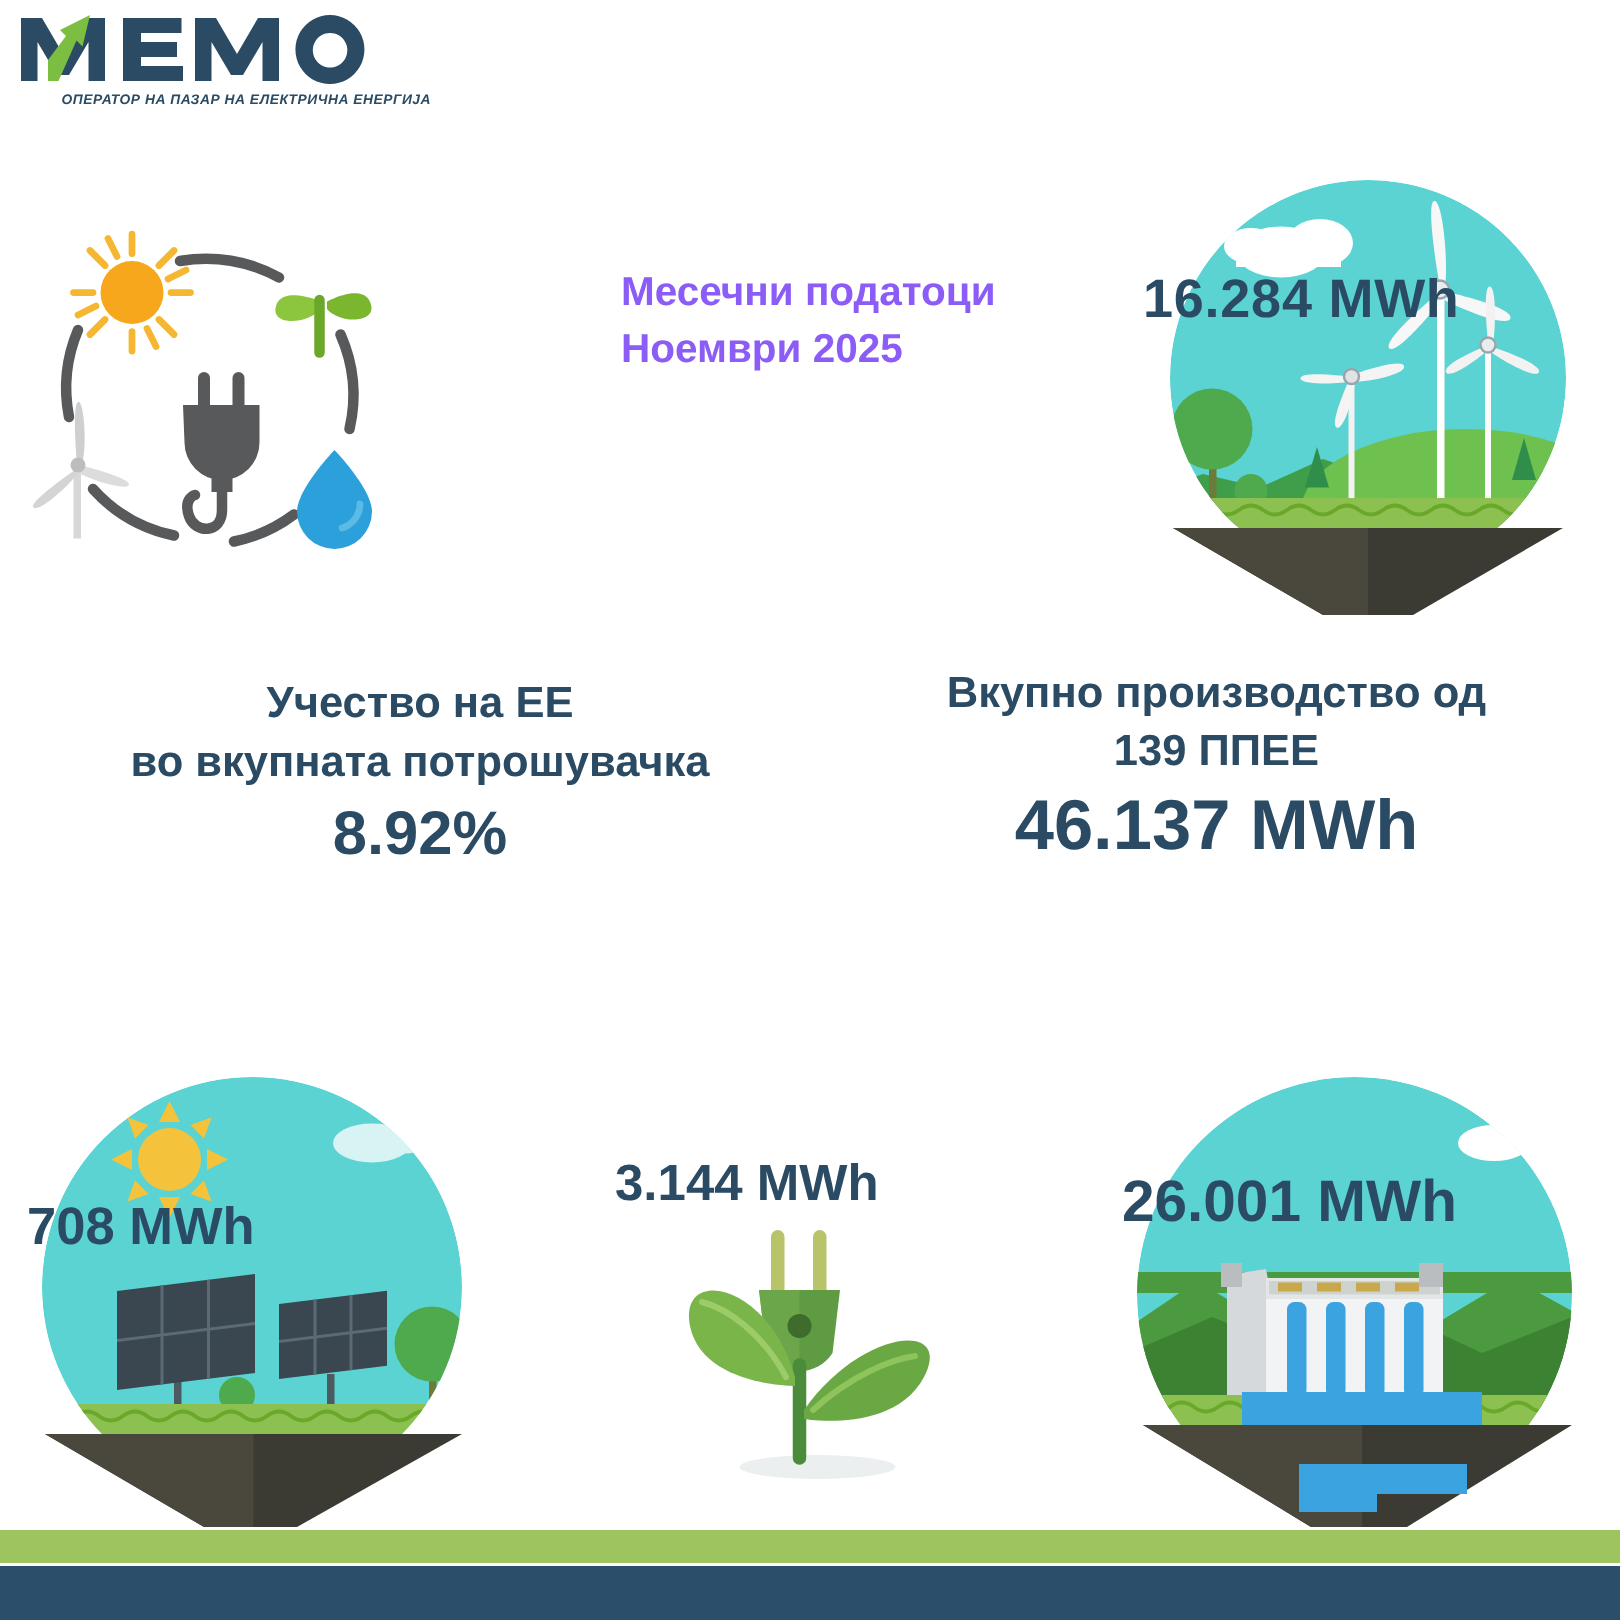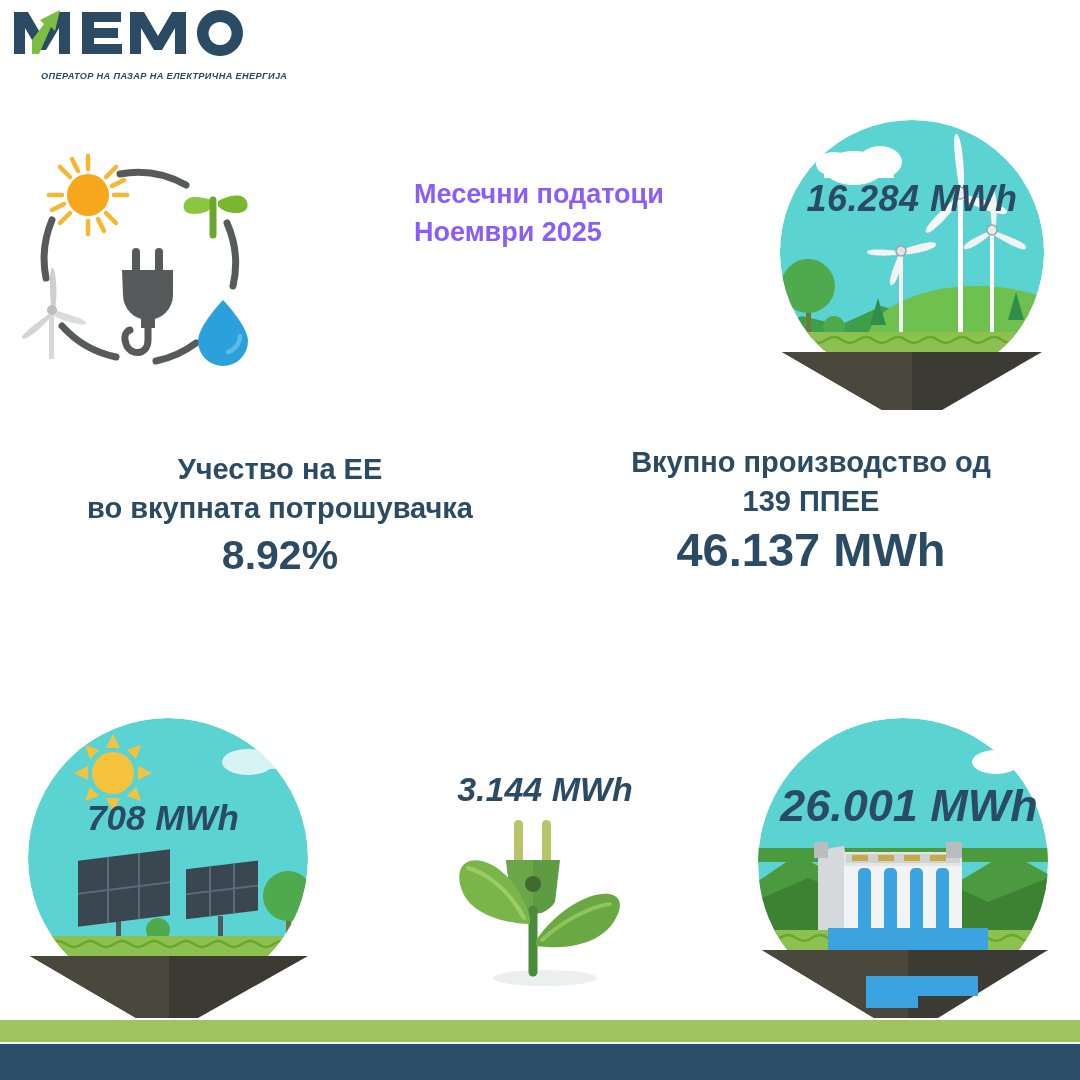--- a/index.html
+++ b/index.html
@@ -11,21 +11,21 @@
     color:#2a4b63;
     overflow:hidden;
     position:relative;
   }
   .page{position:relative;width:1080px;height:1080px;overflow:hidden;}
 
   
   .logo{position:absolute;left:8px;top:4px;width:250px;height:80px;}
   .logo-mark{position:absolute;left:0;top:0;width:250px;height:56px;}
   .logo-tagline{
-    position:absolute;left:33px;top:67px;width:215px;
+    position:absolute;left:33px;top:57px;width:215px;
     font-size:9.2px;font-weight:700;font-style:italic;
     letter-spacing:0.35px;color:#2a4b63;white-space:nowrap;
     font-family:"Liberation Sans","DejaVu Sans",sans-serif;
   }
 
   
   .hdr{
     position:absolute;left:414px;top:175px;width:420px;
     font-size:27px;font-weight:700;line-height:1.42;color:#8b5cf6;
   }
@@ -44,26 +44,26 @@
   .scene svg{display:block;width:100%;height:100%;overflow:visible;}
 
   #scene-eco{left:8px;top:138px;width:272px;height:244px;}
   #scene-wind{left:762px;top:120px;width:300px;height:268px;}
   #scene-solar{left:18px;top:718px;width:312px;height:282px;}
   #scene-bio{left:438px;top:806px;width:214px;height:184px;}
   #scene-hydro{left:748px;top:718px;width:322px;height:292px;}
 
   .scene-value{
     position:absolute;font-weight:700;color:#2a4b63;
-    white-space:nowrap;text-align:center;font-style:italic;
+    white-space:nowrap;text-align:left;
   }
   #value-wind{left:762px;top:178px;width:300px;font-size:36px;letter-spacing:0.5px;}
   #value-solar{left:18px;top:798px;width:290px;font-size:35px;}
   #value-bio{left:410px;top:770px;width:270px;font-size:34px;}
-  #value-hydro{left:748px;top:780px;width:322px;font-size:45px;}
+  #value-hydro{left:748px;top:780px;width:322px;font-size:39px;}
 
   
   .bar-green{position:absolute;left:0;bottom:38px;width:1080px;height:22px;background:#9dc45f;}
   .bar-navy{position:absolute;left:0;bottom:0;width:1080px;height:36px;background:#2b4f6b;}
 </style>
 </head>
 <body>
 
 <div class="page">
 

